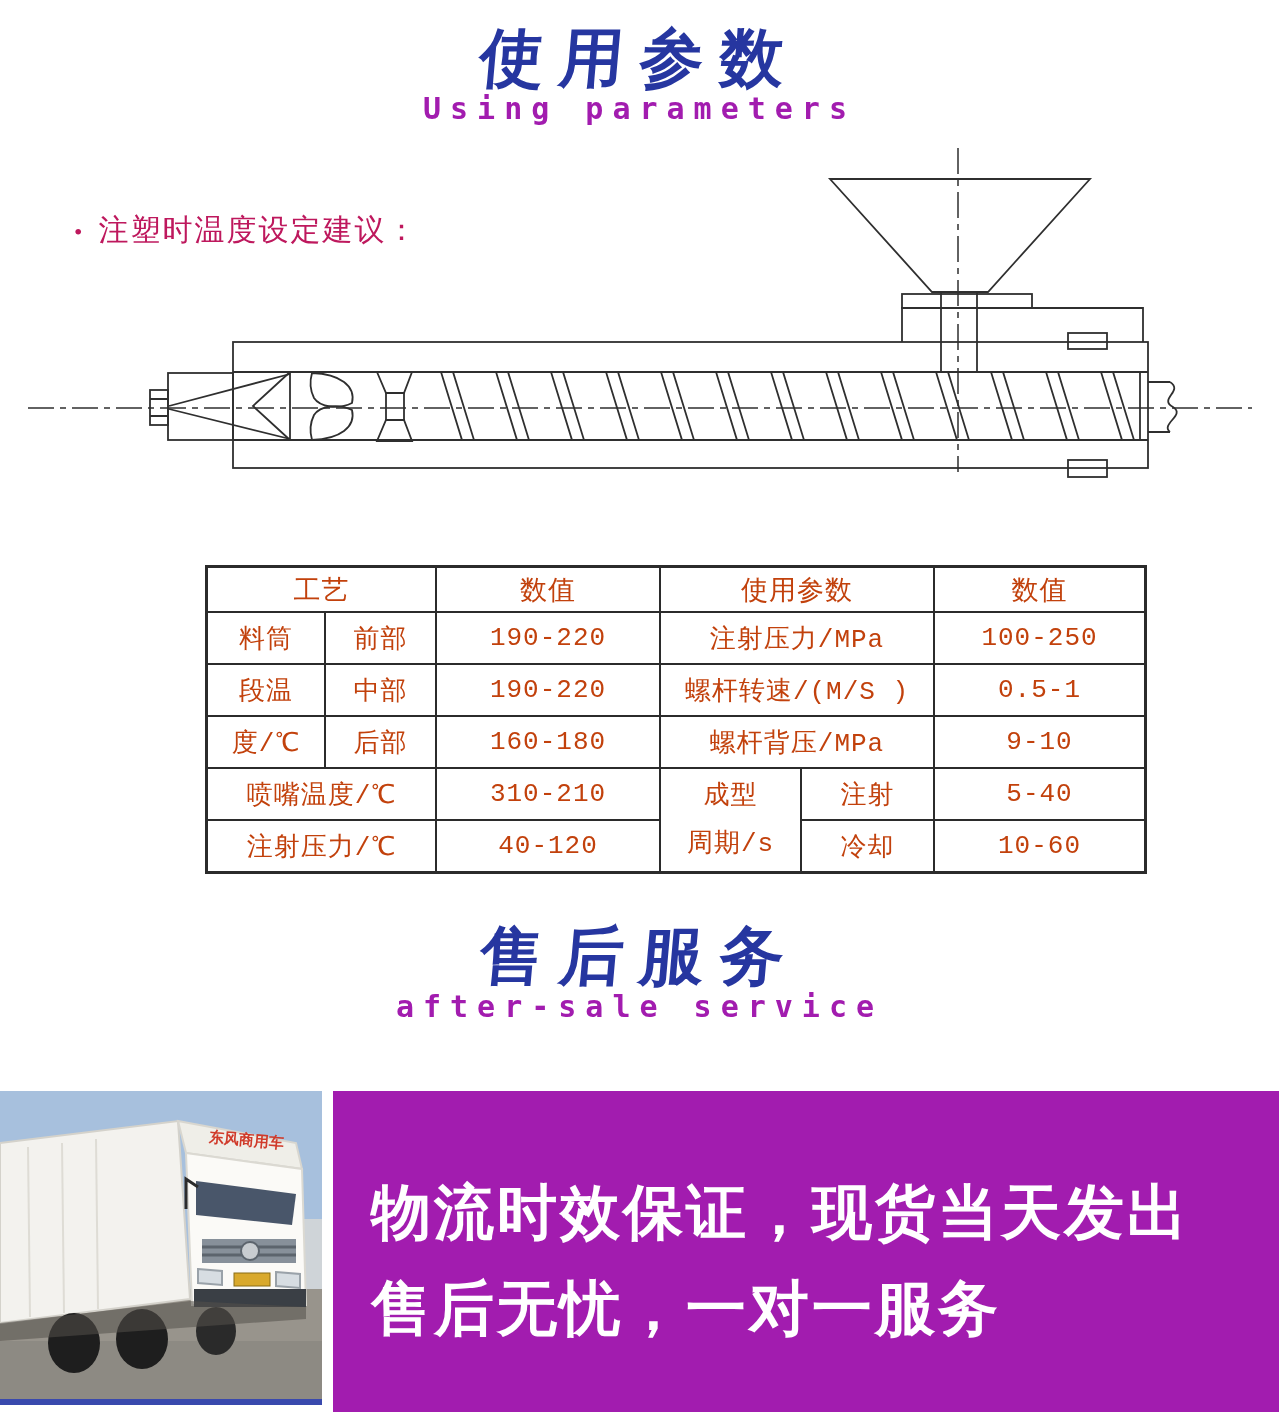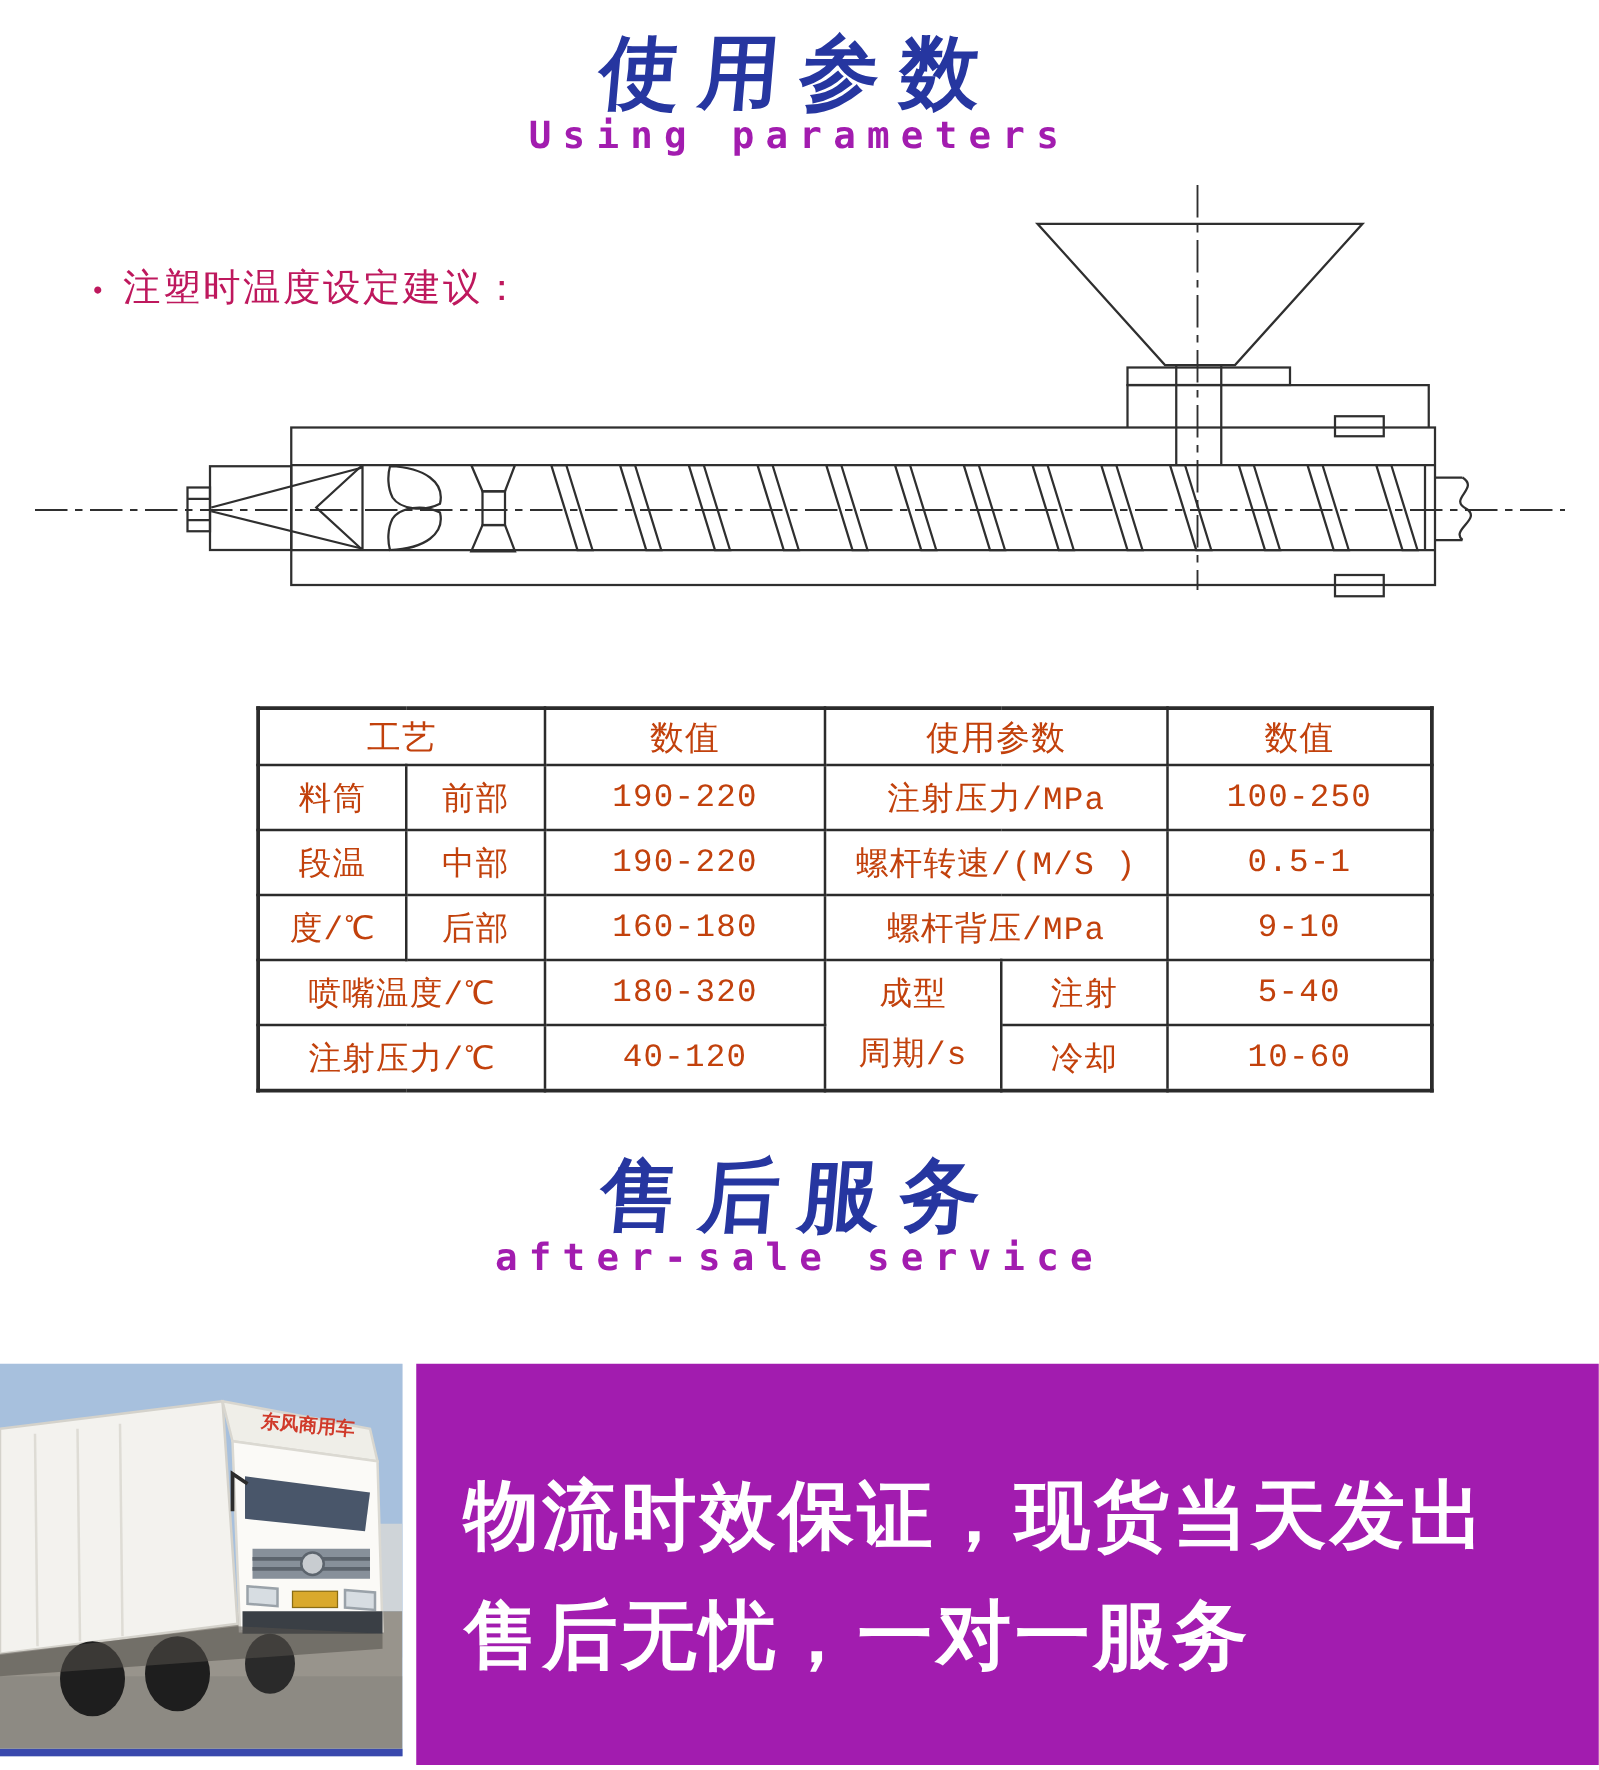--- a/index.html
+++ b/index.html
@@ -152,21 +152,21 @@
   </tr>
   <tr>
     <td>度/℃</td>
     <td>后部</td>
     <td>160-180</td>
     <td colspan="2">螺杆背压/MPa</td>
     <td>9-10</td>
   </tr>
   <tr>
     <td colspan="2">喷嘴温度/℃</td>
-    <td>180-320</td>
+    <td>310-210</td>
     <td rowspan="2" class="two-line cw4">
       <div>成型</div>
       <div>周期/s</div>
     </td>
     <td class="cw5">注射</td>
     <td>5-40</td>
   </tr>
   <tr>
     <td colspan="2">注射压力/℃</td>
     <td>40-120</td>

